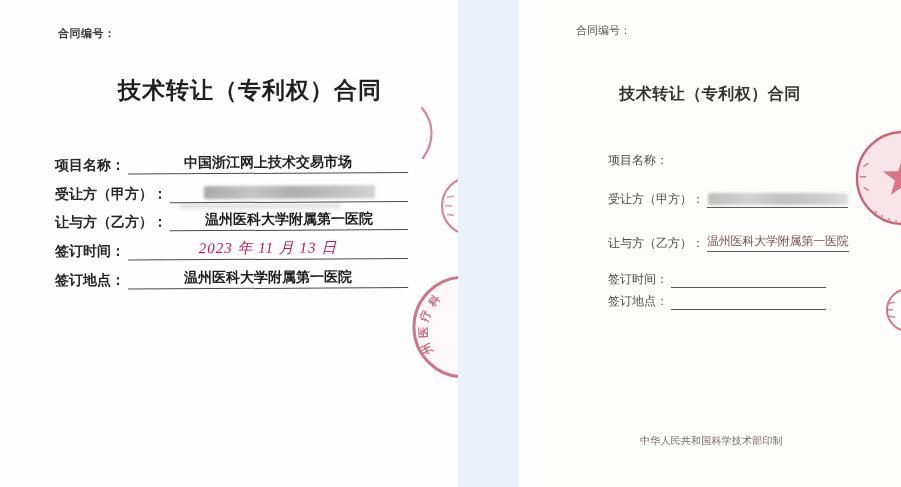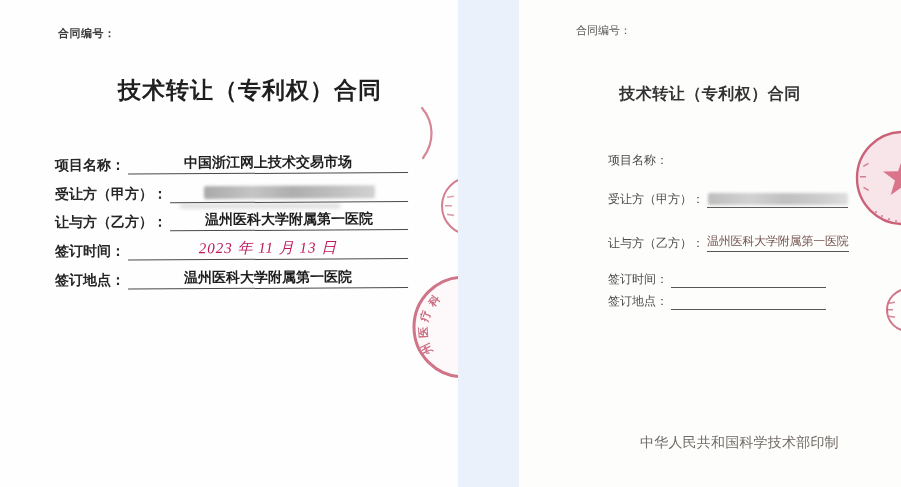--- a/index.html
+++ b/index.html
@@ -46,21 +46,21 @@
   .rr5{left:608px;top:291px;width:218px;}
 
   .blur-block{display:inline-block;vertical-align:bottom;border-radius:2px;
     filter:blur(1.4px);
     background:linear-gradient(90deg,#a9a9a9,#c4c4c4 28%,#aeaeae 52%,#bdbdbd 74%,#d2d2d2);}
   .blur-l{width:171px;height:13px;margin-bottom:2px;}
   .blur-r{width:140px;height:12px;margin-bottom:1px;background:linear-gradient(90deg,#bdbdbd,#d2d2d2 30%,#c0c0c0 55%,#cccccc 80%,#dedede);}
   .smudge{position:absolute;left:180px;top:204px;width:160px;height:4px;background:#6f6f6f;
     opacity:.28;filter:blur(2px);z-index:2;}
 
-  .footer{position:absolute;left:640px;top:434px;width:200px;font-size:14px;color:#6f6a66;
+  .footer{position:absolute;left:640px;top:434px;width:200px;font-size:10px;color:#6f6a66;
     letter-spacing:.2px;white-space:nowrap;z-index:2;}
 
   .seal{position:absolute;z-index:3;pointer-events:none;}
 </style>
 </head>
 <body>
 
 <div class="canvas">
 
   <div class="page page-left"></div>

